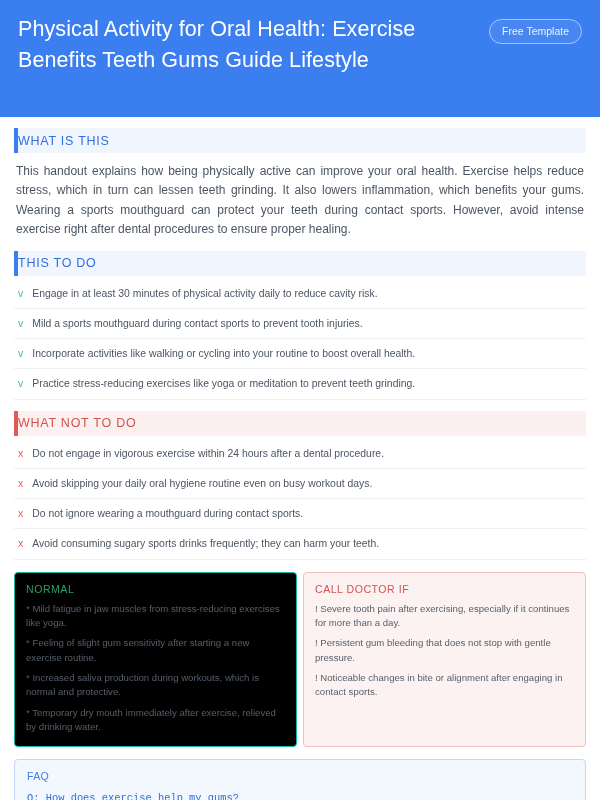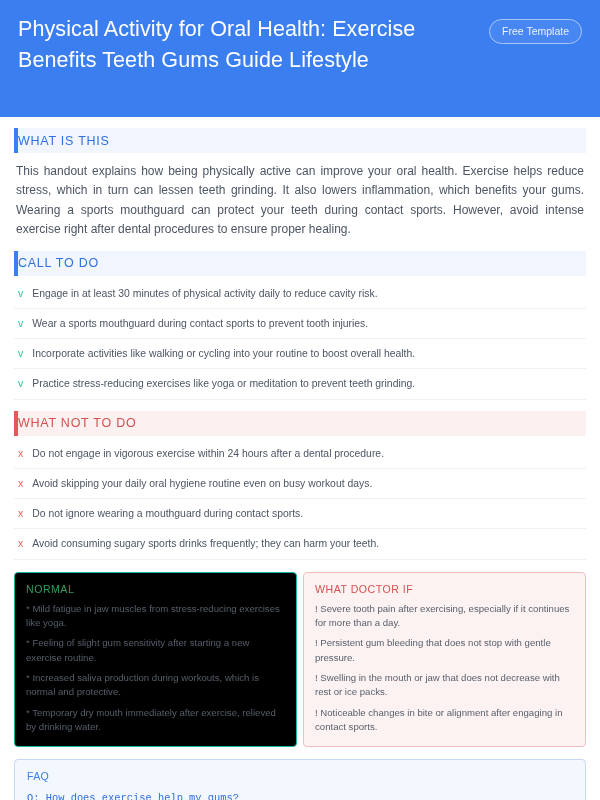--- a/index.html
+++ b/index.html
@@ -131,30 +131,30 @@
   <div class="body">
 
     <div class="sec-head blue">
       <span class="bar"></span>
       <span class="txt">WHAT IS THIS</span>
     </div>
     <p class="intro">This handout explains how being physically active can improve your oral health. Exercise helps reduce stress, which in turn can lessen teeth grinding. It also lowers inflammation, which benefits your gums. Wearing a sports mouthguard can protect your teeth during contact sports. However, avoid intense exercise right after dental procedures to ensure proper healing.</p>
 
     <div class="sec-head blue">
       <span class="bar"></span>
-      <span class="txt">CALL TO DO</span>
+      <span class="txt">THIS TO DO</span>
     </div>
     <div class="rows">
       <div class="row do">
         <span class="mk">v</span>
         <span>Engage in at least 30 minutes of physical activity daily to reduce cavity risk.</span>
       </div>
       <div class="row do">
         <span class="mk">v</span>
-        <span>Wear a sports mouthguard during contact sports to prevent tooth injuries.</span>
+        <span>Mild a sports mouthguard during contact sports to prevent tooth injuries.</span>
       </div>
       <div class="row do">
         <span class="mk">v</span>
         <span>Incorporate activities like walking or cycling into your routine to boost overall health.</span>
       </div>
       <div class="row do">
         <span class="mk">v</span>
         <span>Practice stress-reducing exercises like yoga or meditation to prevent teeth grinding.</span>
       </div>
     </div>
@@ -184,24 +184,23 @@
 
     <div class="cols">
       <div class="card normal">
         <div class="card-title">NORMAL</div>
         <div class="card-item">* Mild fatigue in jaw muscles from stress-reducing exercises like yoga.</div>
         <div class="card-item">* Feeling of slight gum sensitivity after starting a new exercise routine.</div>
         <div class="card-item">* Increased saliva production during workouts, which is normal and protective.</div>
         <div class="card-item">* Temporary dry mouth immediately after exercise, relieved by drinking water.</div>
       </div>
       <div class="card doctor">
-        <div class="card-title">WHAT DOCTOR IF</div>
+        <div class="card-title">CALL DOCTOR IF</div>
         <div class="card-item">! Severe tooth pain after exercising, especially if it continues for more than a day.</div>
         <div class="card-item">! Persistent gum bleeding that does not stop with gentle pressure.</div>
-        <div class="card-item">! Swelling in the mouth or jaw that does not decrease with rest or ice packs.</div>
         <div class="card-item">! Noticeable changes in bite or alignment after engaging in contact sports.</div>
       </div>
     </div>
 
     <div class="faq">
       <div class="faq-title">FAQ</div>
       <div class="faq-q">Q: How does exercise help my gums?</div>
       <div class="faq-a">A: Exercise reduces inflammation, which helps keep your gums he</div>
       <div class="faq-q">Q: Can I exercise after a dental procedure?</div>
 

